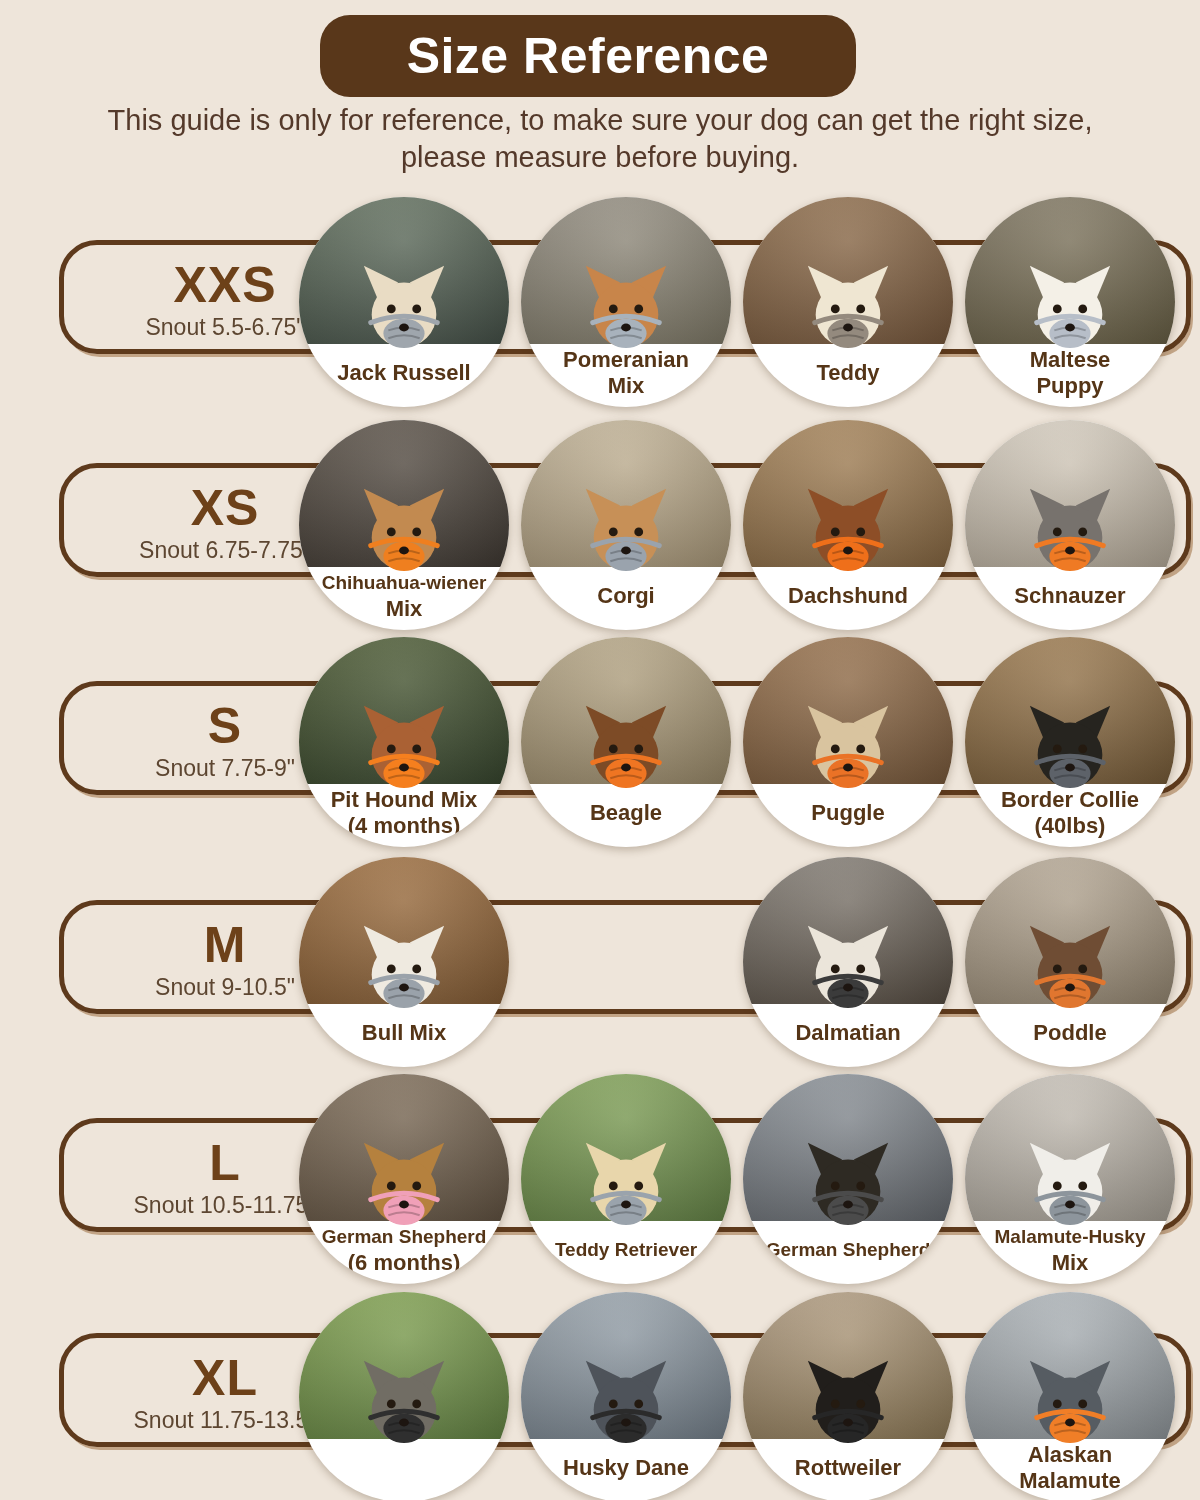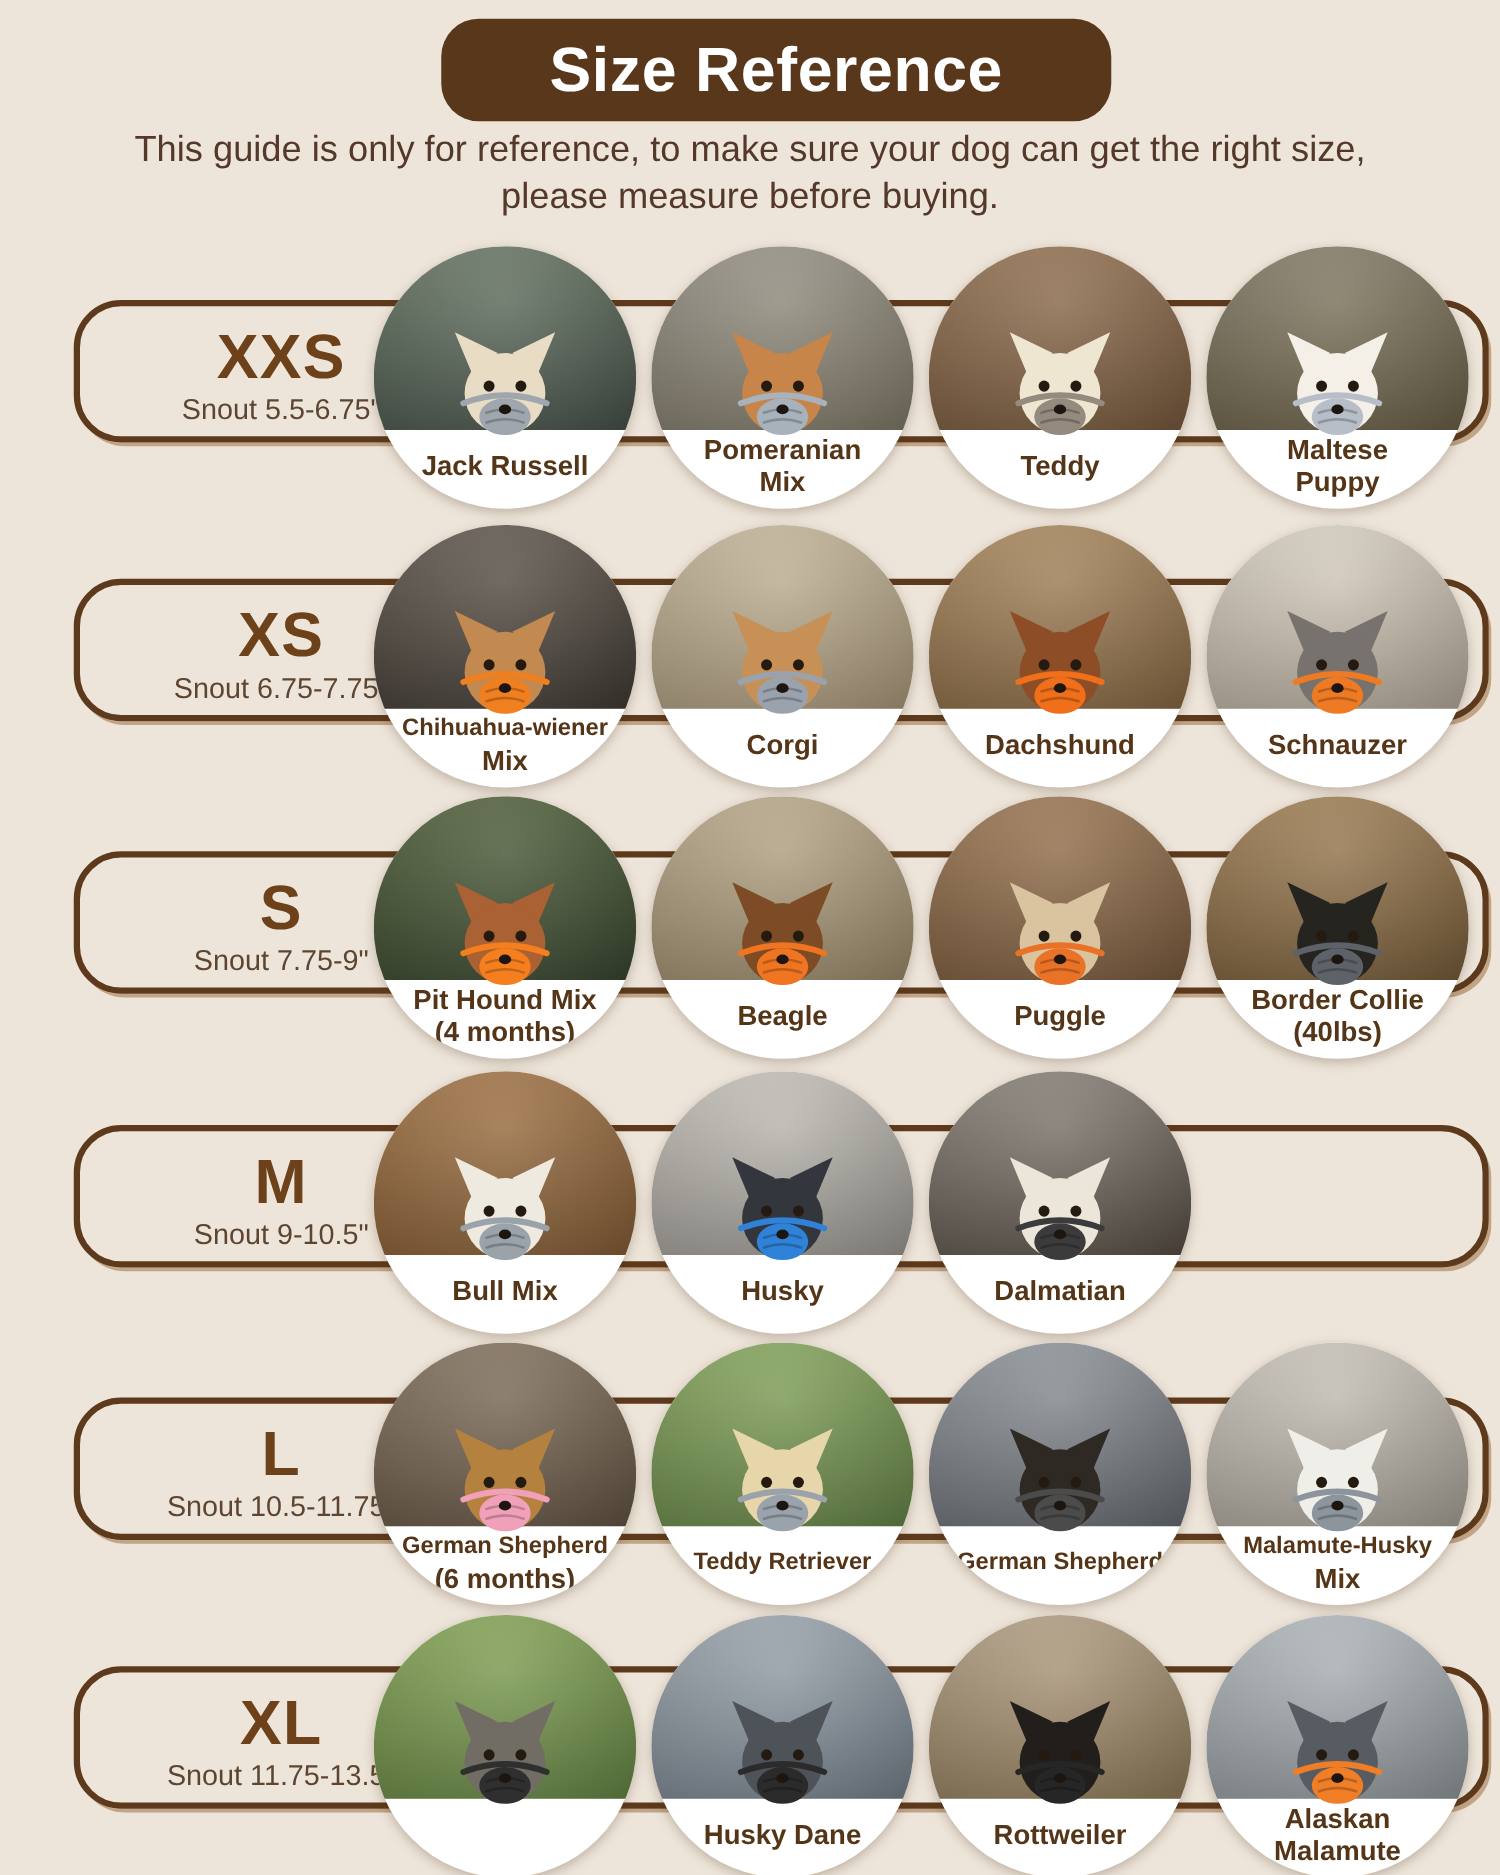--- a/index.html
+++ b/index.html
@@ -7,21 +7,21 @@
     position:relative;
     width:1200px;height:1500px;
     background:#eee5da;
     overflow:hidden;
     font-family:"Liberation Sans", sans-serif;
   }
   
   .title-box{
     position:absolute;left:320px;top:15px;width:536px;height:82px;
     background:#59371a;border-radius:30px;
-    display:flex;align-items:center;justify-content:center;margin-left:33px;
+    display:flex;align-items:center;justify-content:center;
   }
   .title-box h1{
     margin:0;color:#ffffff;font-size:50px;font-weight:700;letter-spacing:0.5px;
   }
   .subtitle{
     position:absolute;left:0;top:102px;width:1200px;margin:0;
     text-align:center;color:#54392a;font-size:29px;line-height:37px;font-weight:400;
   }
   
   .rows{position:absolute;inset:0;margin-left:24px;}
@@ -334,54 +334,54 @@
               <path d="M44 76 Q60 70 76 76 M44 84 Q60 78 76 84" stroke="rgba(0,0,0,0.22)" stroke-width="2" fill="none"></path>
               <circle cx="47" cy="54" r="4.5" fill="#241a10"></circle>
               <circle cx="73" cy="54" r="4.5" fill="#241a10"></circle>
               <ellipse cx="60" cy="73" rx="5" ry="4" fill="#1d1510"></ellipse>
             </svg>
           </div>
           <div class="dog-name">
             <span>Bull Mix</span>
           </div>
         </div>
-        <div class="dog-card" style="left: 497px;">
-          <div class="dog-photo" style="background: radial-gradient(circle at 50% 30%, rgba(255, 255, 255, 0.14), rgba(0, 0, 0, 0.16)), linear-gradient(165deg, rgb(207, 203, 196) 0%, rgb(143, 140, 134) 100%);">
-            <svg width="118" height="96" viewBox="0 0 120 98">
-              <path d="M34 46 L19 10 L54 27 Z" fill="#33373d"></path>
-              <path d="M86 46 L101 10 L66 27 Z" fill="#33373d"></path>
-              <circle cx="60" cy="60" r="33" fill="#33373d"></circle>
-              <path d="M26 68 Q60 55 94 68" stroke="#2f82d8" stroke-width="5" fill="none" stroke-linecap="round"></path>
-              <ellipse cx="60" cy="79" rx="21" ry="15" fill="#2f82d8"></ellipse>
-              <path d="M44 76 Q60 70 76 76 M44 84 Q60 78 76 84" stroke="rgba(0,0,0,0.22)" stroke-width="2" fill="none"></path>
-              <circle cx="47" cy="54" r="4.5" fill="#241a10"></circle>
-              <circle cx="73" cy="54" r="4.5" fill="#241a10"></circle>
-              <ellipse cx="60" cy="73" rx="5" ry="4" fill="#1d1510"></ellipse>
-            </svg>
-          </div>
-          <div class="dog-name">
-            <span>Husky</span>
-          </div>
-        </div>
         <div class="dog-card" style="left: 719px;">
           <div class="dog-photo" style="background: radial-gradient(circle at 50% 30%, rgba(255, 255, 255, 0.14), rgba(0, 0, 0, 0.16)), linear-gradient(165deg, rgb(147, 141, 133) 0%, rgb(79, 70, 60) 100%);">
             <svg width="118" height="96" viewBox="0 0 120 98">
               <path d="M34 46 L19 10 L54 27 Z" fill="#ebe5da"></path>
               <path d="M86 46 L101 10 L66 27 Z" fill="#ebe5da"></path>
               <circle cx="60" cy="60" r="33" fill="#ebe5da"></circle>
               <path d="M26 68 Q60 55 94 68" stroke="#3b3b3b" stroke-width="5" fill="none" stroke-linecap="round"></path>
               <ellipse cx="60" cy="79" rx="21" ry="15" fill="#3b3b3b"></ellipse>
               <path d="M44 76 Q60 70 76 76 M44 84 Q60 78 76 84" stroke="rgba(0,0,0,0.22)" stroke-width="2" fill="none"></path>
               <circle cx="47" cy="54" r="4.5" fill="#241a10"></circle>
               <circle cx="73" cy="54" r="4.5" fill="#241a10"></circle>
               <ellipse cx="60" cy="73" rx="5" ry="4" fill="#1d1510"></ellipse>
             </svg>
           </div>
           <div class="dog-name">
             <span>Dalmatian</span>
+          </div>
+        </div>
+        <div class="dog-card" style="left: 941px;">
+          <div class="dog-photo" style="background: radial-gradient(circle at 50% 30%, rgba(255, 255, 255, 0.14), rgba(0, 0, 0, 0.16)), linear-gradient(165deg, rgb(195, 182, 164) 0%, rgb(138, 125, 105) 100%);">
+            <svg width="118" height="96" viewBox="0 0 120 98">
+              <path d="M34 46 L19 10 L54 27 Z" fill="#6f4d34"></path>
+              <path d="M86 46 L101 10 L66 27 Z" fill="#6f4d34"></path>
+              <circle cx="60" cy="60" r="33" fill="#6f4d34"></circle>
+              <path d="M26 68 Q60 55 94 68" stroke="#e0762f" stroke-width="5" fill="none" stroke-linecap="round"></path>
+              <ellipse cx="60" cy="79" rx="21" ry="15" fill="#e0762f"></ellipse>
+              <path d="M44 76 Q60 70 76 76 M44 84 Q60 78 76 84" stroke="rgba(0,0,0,0.22)" stroke-width="2" fill="none"></path>
+              <circle cx="47" cy="54" r="4.5" fill="#241a10"></circle>
+              <circle cx="73" cy="54" r="4.5" fill="#241a10"></circle>
+              <ellipse cx="60" cy="73" rx="5" ry="4" fill="#1d1510"></ellipse>
+            </svg>
+          </div>
+          <div class="dog-name">
+            <span>Poddle</span>
           </div>
         </div>
       </div>
       <div class="size-row" style="top: 1074px;">
         <div class="pill" style="top: 44px;">
           <div class="pill-label">
             <div class="size-label">L</div>
             <div class="snout-range">Snout 10.5-11.75"</div>
           </div>
         </div>

